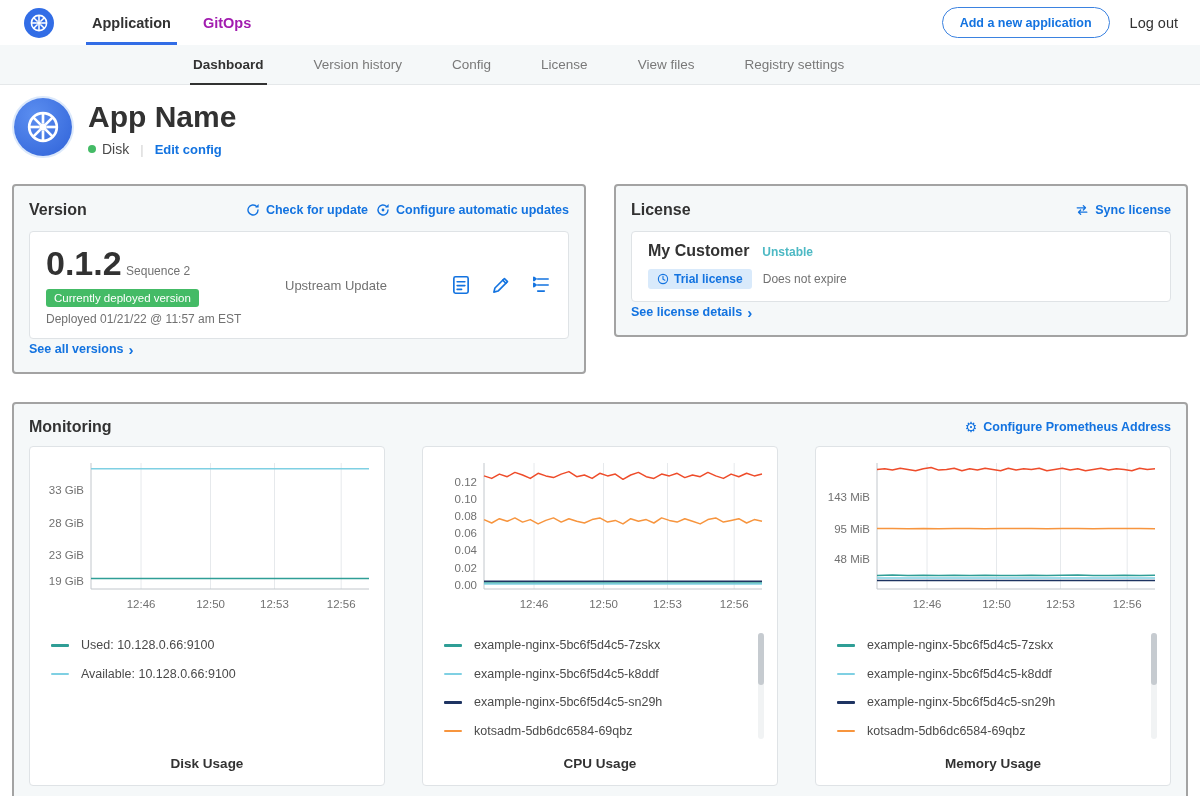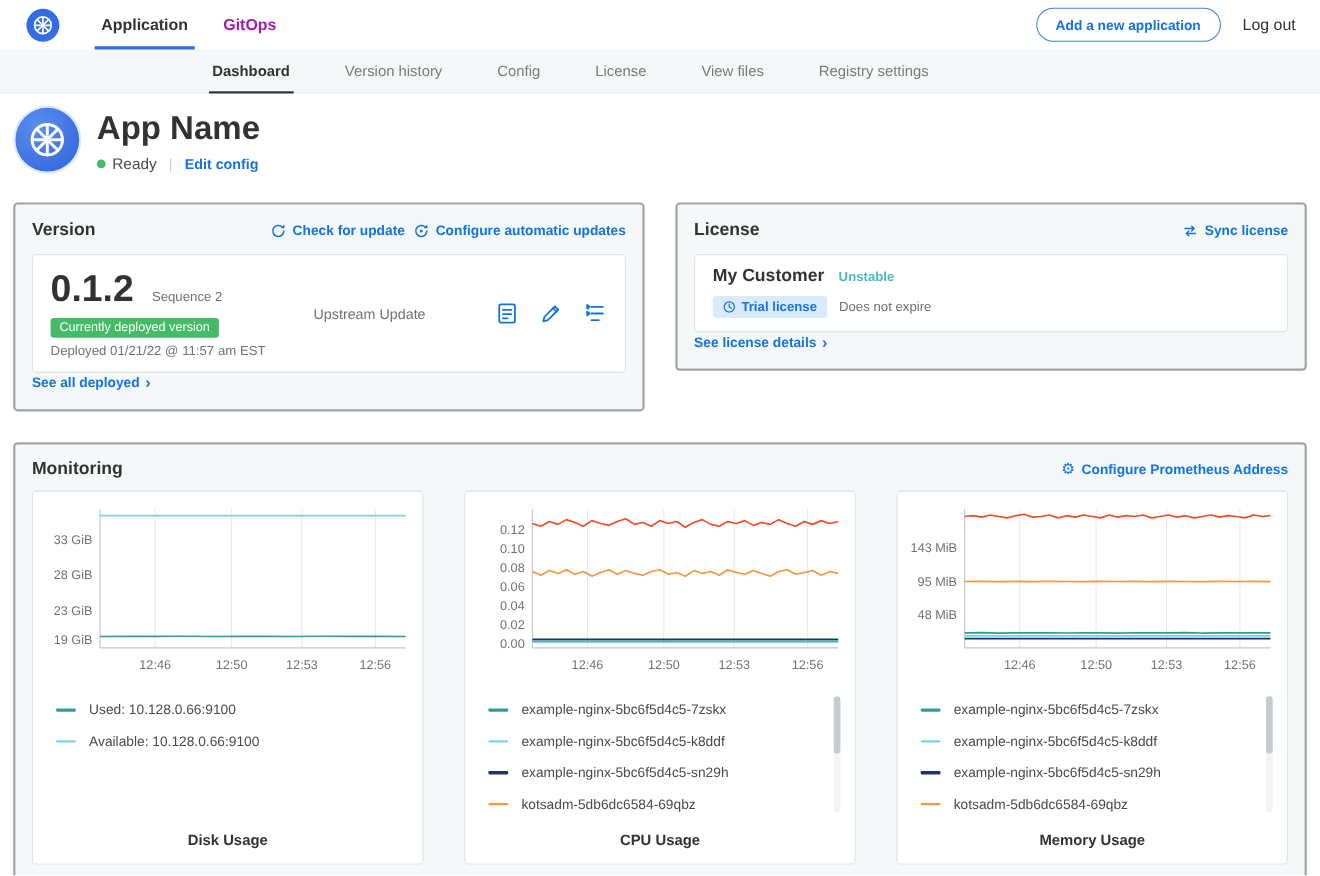--- a/index.html
+++ b/index.html
@@ -47,21 +47,21 @@
   .card-title { font-size:16px; font-weight:700; color:#323232; }
   .head-links { margin-left:auto; display:flex; align-items:flex-end; gap:8px; }
   .head-link { display:inline-flex; align-items:center; gap:6px; color:#1373e0; font-size:12.5px; font-weight:700; cursor:pointer; }
   .head-link svg { width:14px; height:14px; }
   .inner-box { background:#fff; border:1px solid #dfe3e6; border-radius:4px; padding:12px 16px; }
 
   
   .version-box { display:flex; align-items:center; }
   .version-left { min-width:205px; }
   .version-number { font-size:34px; font-weight:700; color:#323232; }
-  .sequence { font-size:12px; color:#717171; margin-left:12px; }
+  .sequence { font-size:12px; color:#717171; margin-left:0; }
   .deployed-badge { display:inline-block; background:#44bb66; color:#fff; font-size:11.5px; padding:3px 8px; border-radius:3px; margin:6px 0 5px; }
   .deployed-at { font-size:12px; color:#717171; }
   .upstream { font-size:13px; color:#717171; margin-left:34px; }
   .version-icons { margin-left:auto; display:flex; align-items:center; gap:18px; }
   .icon-btn { cursor:pointer; display:flex; }
   .icon-btn svg { width:22px; height:22px; stroke:#1373e0; fill:none; stroke-width:1.5; stroke-linecap:round; stroke-linejoin:round; }
   .see-link { margin-top:0; display:inline-flex; align-items:center; gap:5px; font-size:12.5px; }
   .chev { font-size:15px; font-weight:700; line-height:1; }
 
   
@@ -161,21 +161,21 @@
           <line x1="13.6" y1="13.6" x2="17.8" y2="17.8"></line>
           <line x1="17.8" y1="6.2" x2="13.6" y2="10.4"></line>
           <line x1="6.2" y1="17.8" x2="10.4" y2="13.6"></line>
         </g>
       </svg>
     </div>
     <div class="app-header-text">
       <div class="app-title">App Name</div>
       <div class="app-status-row">
         <span class="status-dot"></span>
-        <span class="status-text">Ready</span>
+        <span class="status-text">Disk</span>
         <span class="status-divider">|</span>
         <span class="link edit-config">Edit config</span>
       </div>
     </div>
   </section>
 
   <main class="content">
     <div class="cards-row">
 
       <section class="card version-card">
@@ -225,21 +225,21 @@
             <span class="icon-btn">
               <svg viewBox="0 0 20 20">
                 <path d="M7 4.5h9.5M7 10h9.5M7 15.5h6"></path>
                 <path d="M3.5 3l2 1.5-2 1.5zM3.5 8.5l2 1.5-2 1.5z"></path>
               </svg>
             </span>
           </div>
         </div>
         <div>
           <span class="link see-link">
-            <span>See all deployed</span>
+            <span>See all versions</span>
             <span class="chev">›</span>
           </span>
         </div>
       </section>
 
       <section class="card license-card">
         <div class="card-head">
           <span class="card-title">License</span>
           <div class="head-links">
             <span class="head-link">

